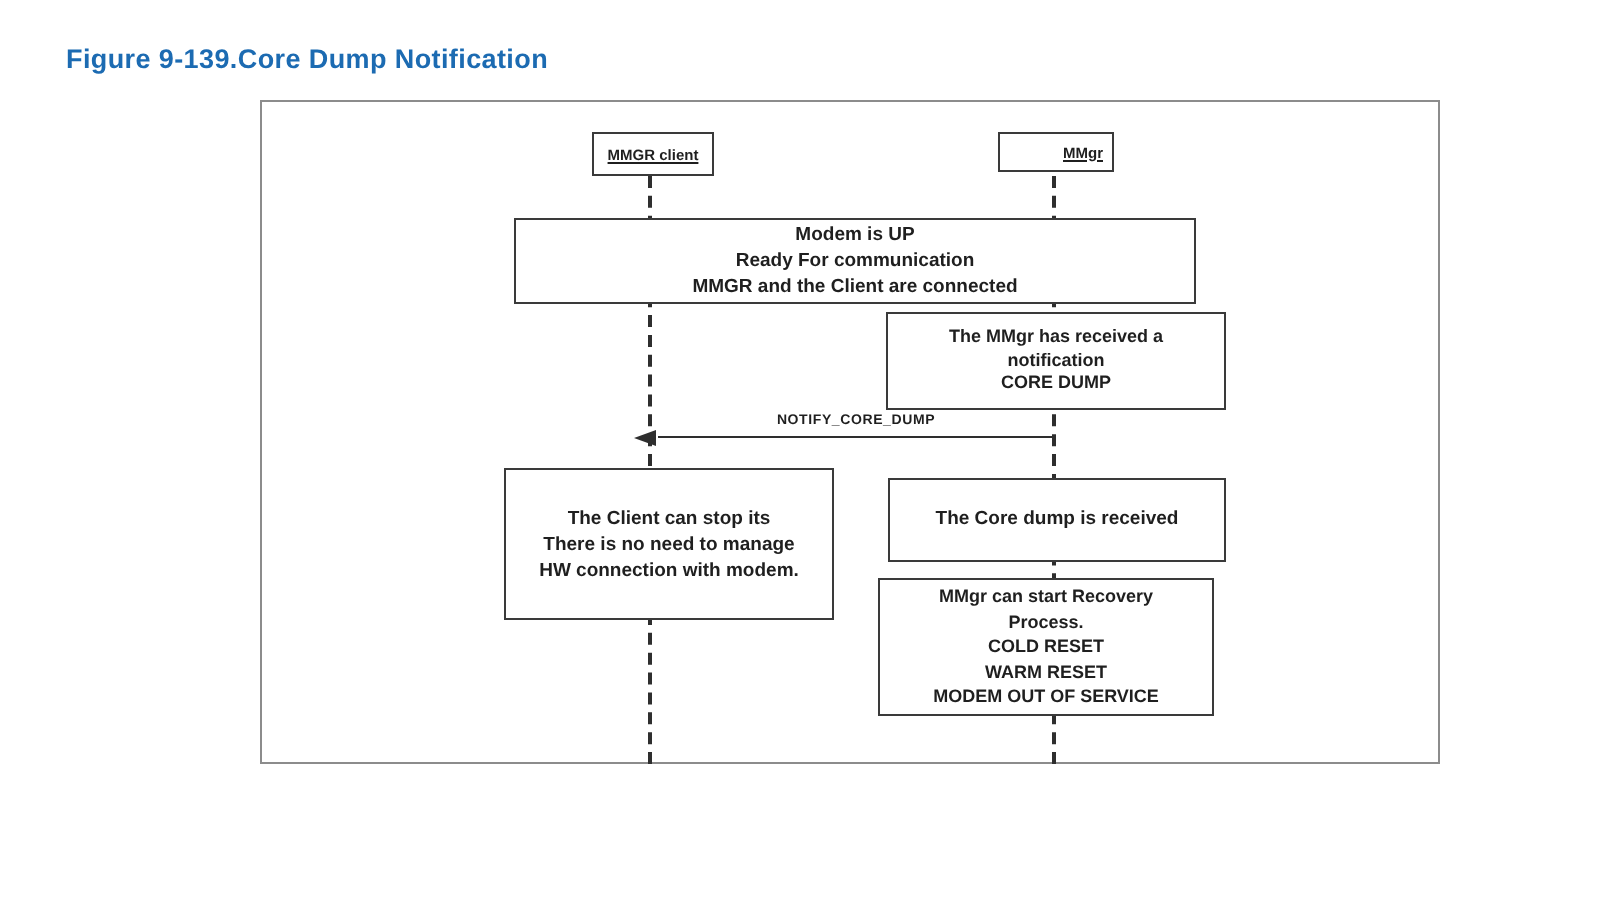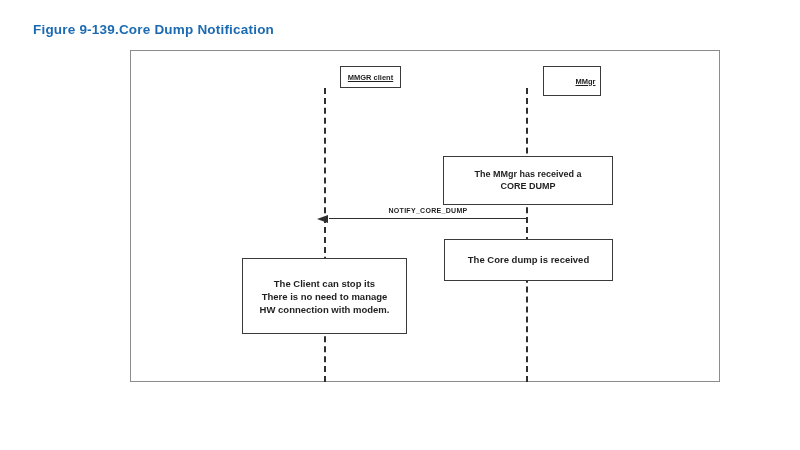--- a/index.html
+++ b/index.html
@@ -14,35 +14,35 @@
   .frame {
     position:absolute; left:130px; top:50px; width:590px; height:332px;
     border:1px solid #8c8c8c; background:#ffffff; box-sizing:border-box;
   }
   .lifeline { position:absolute; width:0; border-left:2px dashed #2e2e2e; }
   .lifeline.client { left:324px; top:88px; height:294px; }
   .lifeline.mmgr   { left:526px; top:88px; height:294px; }
   .actor {
     position:absolute; border:1.5px solid #3a3a3a; background:#ffffff;
     display:flex; align-items:center; justify-content:center;
-    font-size:7.5px; font-weight:bold; color:#1f1f1f; box-sizing:border-box;margin-left:44px;
+    font-size:7.5px; font-weight:bold; color:#1f1f1f; box-sizing:border-box;
   }
   .actor .lbl { text-decoration:underline; }
   .actor.client { left:296px; top:66px; width:61px; height:22px; }
-  .actor.mmgr   { left:499px; top:66px; width:58px; height:30px;padding-left:27px; }
+  .actor.mmgr   { left:499px; top:66px; width:58px; height:20px;padding-left:27px; }
   .note {
     position:absolute; border:1.5px solid #3a3a3a; background:#ffffff;
     color:#1f1f1f; font-weight:bold; text-align:center;
     display:flex; flex-direction:column; justify-content:center;
     box-sizing:border-box;
   }
   .note .ln { display:block; }
   .note.status       { left:257px; top:109px; width:341px; height:43px; font-size:9.5px; line-height:13px; }
   .note.notification { left:443px; top:156px; width:170px; height:49px; font-size:9px;   line-height:11.5px; }
-  .note.client-stop  { left:242px; top:234px; width:165px; height:76px; font-size:9.5px; line-height:13px;margin-top:24px; }
+  .note.client-stop  { left:252px; top:234px; width:165px; height:76px; font-size:9.5px; line-height:13px; }
   .note.retrieved    { left:444px; top:239px; width:169px; height:42px; font-size:9.5px; line-height:12px; }
   .note.recovery     { left:439px; top:289px; width:168px; height:69px; font-size:9px;   line-height:12.5px; }
   .msg-line {
     position:absolute; left:329px; top:218px; width:197px; height:0;
     border-top:1.5px solid #2e2e2e;
   }
   .msg-arrowhead {
     position:absolute; left:317px; top:214.5px; width:0; height:0;
     border-top:4.5px solid transparent; border-bottom:4.5px solid transparent;
     border-right:11px solid #2e2e2e;
@@ -64,34 +64,47 @@
   <div class="lifeline client"></div>
   <div class="lifeline mmgr"></div>
 
   <div class="actor client">
     <span class="lbl">MMGR client</span>
   </div>
   <div class="actor mmgr">
     <span class="lbl">MMgr</span>
   </div>
 
+  <div class="note status">
+    <span class="ln">Modem is UP</span>
+    <span class="ln">Ready For communication</span>
+    <span class="ln">MMGR and the Client are connected</span>
+  </div>
 
   <div class="note notification">
     <span class="ln">The MMgr has received a</span>
+    <span class="ln">notification</span>
     <span class="ln">CORE DUMP</span>
   </div>
 
   <div class="msg-label">NOTIFY_CORE_DUMP</div>
   <div class="msg-line"></div>
   <div class="msg-arrowhead"></div>
 
   <div class="note client-stop">
     <span class="ln">The Client can stop its</span>
     <span class="ln">There is no need to manage</span>
     <span class="ln">HW connection with modem.</span>
   </div>
 
   <div class="note retrieved">
     <span class="ln">The Core dump is received</span>
   </div>
 
+  <div class="note recovery">
+    <span class="ln">MMgr can start Recovery</span>
+    <span class="ln">Process.</span>
+    <span class="ln">COLD RESET</span>
+    <span class="ln">WARM RESET</span>
+    <span class="ln">MODEM OUT OF SERVICE</span>
+  </div>
 
 </div>
 
 </body></html>

